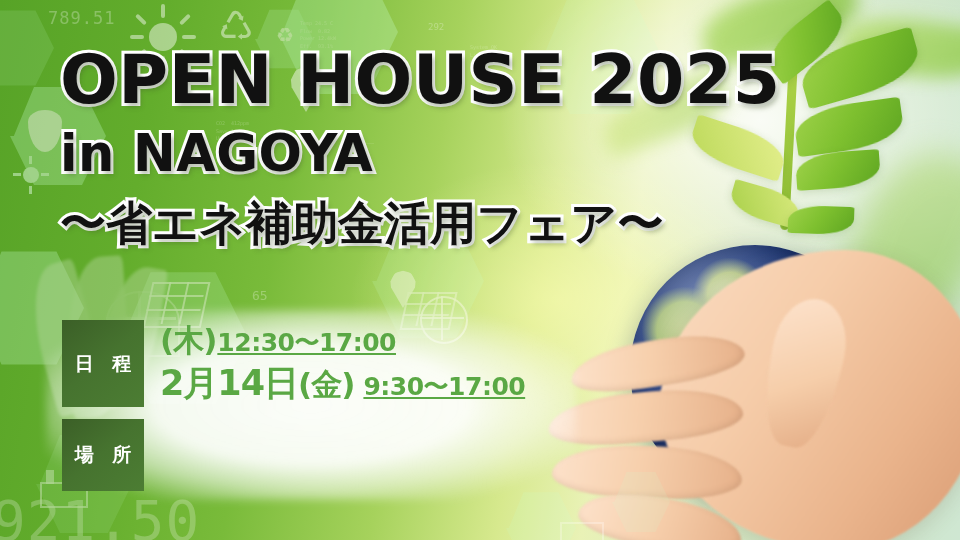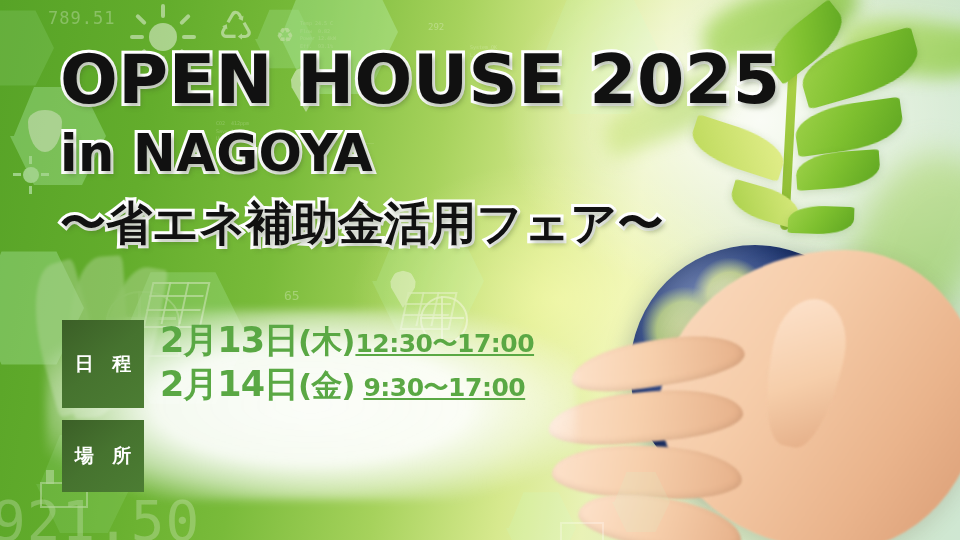--- a/index.html
+++ b/index.html
@@ -272,21 +272,21 @@
 Unit 04-A</div>
       <div class="datatext" style="left:350px;top:140px;">————————
 ————
 ——————</div>
       <div class="datatext" style="left:470px;top:44px;">System OK
 Line 02 run
 kWh 1,204</div>
 
       <div class="bignum" style="left:48px;top:8px;font-size:17px;letter-spacing:1px;">789.51</div>
       <div class="bignum" style="left:-8px;top:488px;font-size:56px;letter-spacing:1px;opacity:.85;">921.50</div>
-      <div class="bignum" style="left:252px;top:288px;font-size:13px;margin-left:32px;">65</div>
+      <div class="bignum" style="left:252px;top:288px;font-size:13px;">65</div>
       <div class="bignum" style="left:428px;top:22px;font-size:9px;">292</div>
 
       <div class="biglogo">
         <div class="lf" style="left:28px;top:8px;width:56px;height:150px;transform:rotate(-16deg);"></div>
         <div class="lf" style="left:58px;top:2px;width:60px;height:160px;transform:rotate(-4deg);"></div>
         <div class="lf" style="left:92px;top:10px;width:54px;height:146px;transform:rotate(10deg);"></div>
         <div class="grid-ico" style="left:96px;top:36px;width:70px;height:62px;border-radius:46% 46% 0 0;border-color:rgba(255,255,255,.85);"></div>
         <div style="position:absolute;left:128px;top:36px;width:3px;height:62px;background:rgba(255,255,255,.85);"></div>
         <div style="position:absolute;left:96px;top:62px;width:70px;height:3px;background:rgba(255,255,255,.85);"></div>
       </div>
@@ -300,21 +300,20 @@
   </div>
 
   <div class="info-glow"></div>
 
   <div class="info">
 
     <div class="info-row">
       <div class="tag">日 程</div>
       <div class="rowtext">
         <div class="dateline">
-          <span class="d-main">2月13日</span>
           <span class="d-dow">(木)</span>
           <span class="d-time">12:30〜17:00</span>
         </div>
         <div class="dateline">
           <span class="d-main">2月14日</span>
           <span class="d-dow">(金)</span>
           <span class="d-time pad">9:30〜17:00</span>
         </div>
       </div>
     </div>

